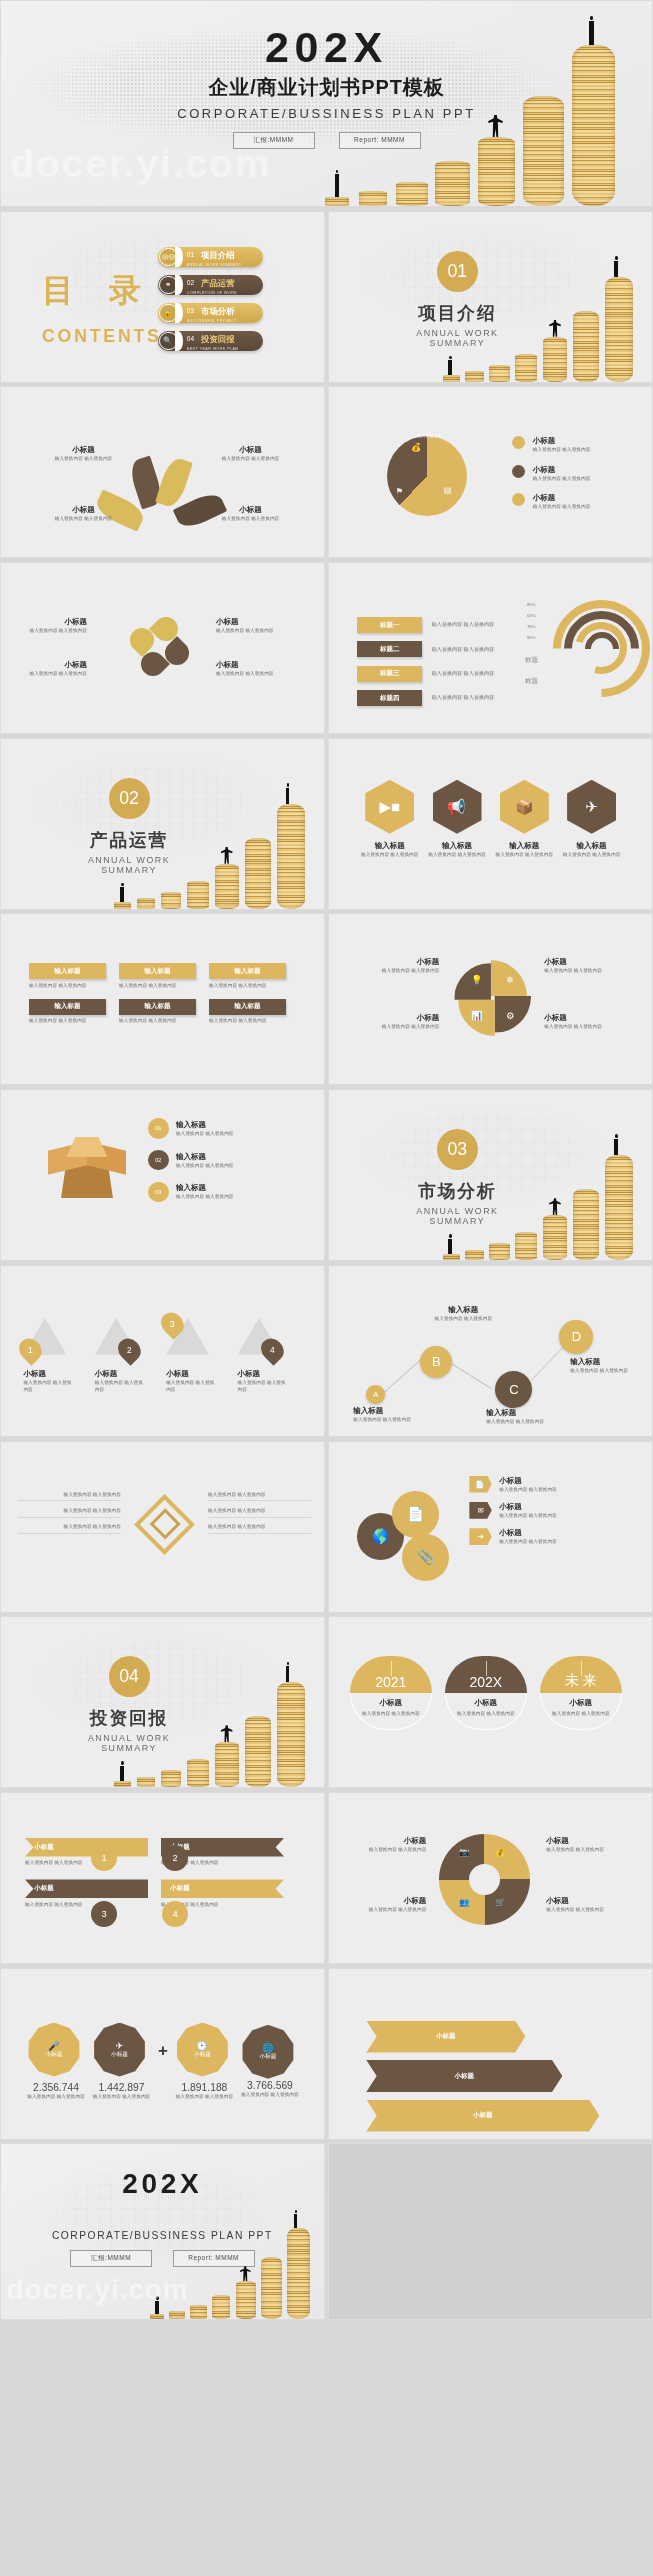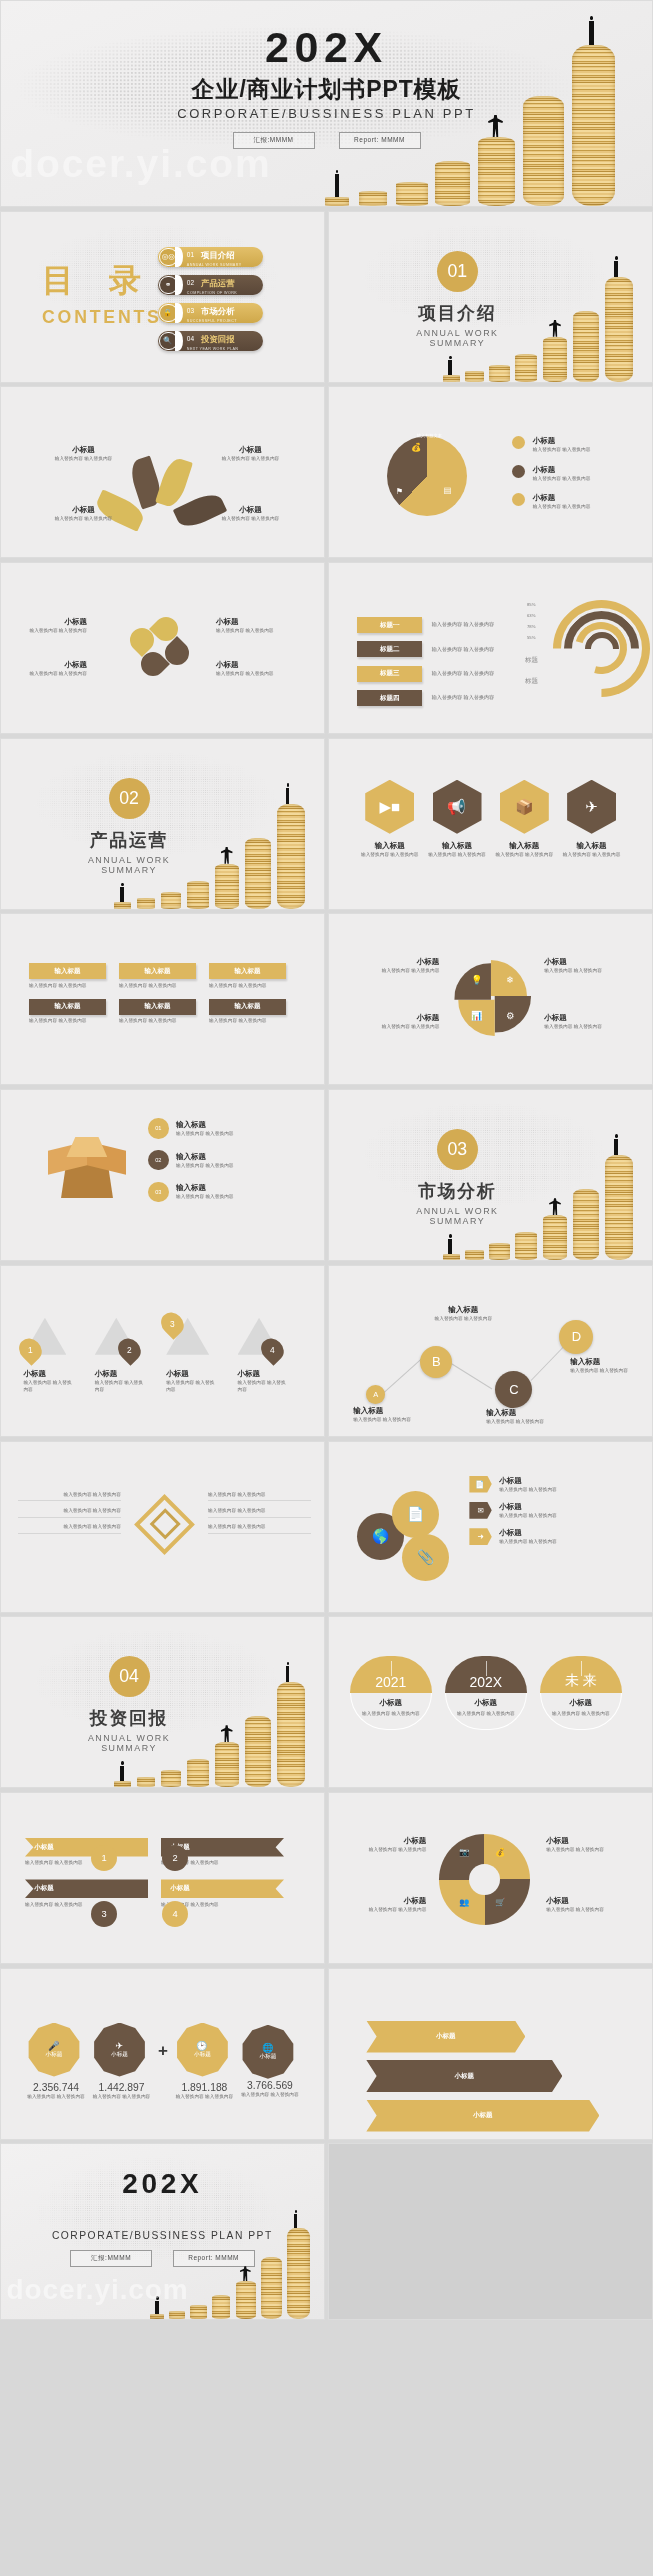--- a/index.html
+++ b/index.html
@@ -54,40 +54,40 @@
   .p-stand:before{ content:""; position:absolute; left:0.9px; top:-4.7px; width:2.8px; height:3.7px; background:#111; border-radius:50%; }
 
   
   .t-title{
     position:absolute; left:0; right:0; top:22.4px; text-align:center;
     font-size:43px; font-weight:700; color:#1d1d1d; letter-spacing:5.6px;
     font-family:"Liberation Sans",sans-serif;
   }
   .t-sub{
     position:absolute; left:0; right:0; top:73px; text-align:center;
-    font-size:23px; font-weight:700; color:#1d1d1d; letter-spacing:0.9px;
+    font-size:20px; font-weight:700; color:#1d1d1d; letter-spacing:0.9px;
   }
   .t-en{
     position:absolute; left:0; right:0; top:105px; text-align:center;
     font-size:13px; color:#3a3a3a; letter-spacing:2.6px;
   }
   .t-btns{ position:absolute; left:0; right:0; top:131px; display:flex; justify-content:center; gap:24px; }
   .t-btn{
     min-width:82px; padding:2.8px 9.3px; border:0.9px solid #9a9a9a; background:rgba(255,255,255,.25);
     font-size:6.5px; color:#4a4a4a; text-align:center; letter-spacing:0.5px;
   }
   .wm{
     position:absolute; left:9.3px; bottom:20.5px; font-size:39px; font-weight:700;
     color:rgba(255,255,255,.45); letter-spacing:1.9px; pointer-events:none;
   }
 
   
-  .toc-left{ position:absolute; left:41px; top:47px; }
+  .toc-left{ position:absolute; left:41px; top:57px; }
   .toc-cn{ font-size:32px; font-weight:700; color:#dcb455; letter-spacing:13px; }
-  .toc-en{ font-size:17.7px; font-weight:700; color:#dcb455; letter-spacing:2.8px; margin-top:4px; }
+  .toc-en{ font-size:17.7px; font-weight:700; color:#dcb455; letter-spacing:2.8px; margin-top:13px; }
   .toc-list{ position:absolute; left:157px; top:35px; display:flex; flex-direction:column; gap:7.5px; }
   .toc-pill{
     width:105px; height:20.5px; border-radius:10.3px; position:relative;
     display:flex; align-items:center; box-shadow:0 1.9px 2.8px rgba(0,0,0,.17);
   }
   .toc-pill.gold{ background:linear-gradient(180deg,#e3c06a,#cfa84a); }
   .toc-pill.brown{ background:linear-gradient(180deg,#6e5946,#5a4738); }
   .toc-badge{
     width:18.7px; height:18.7px; border-radius:50%; margin-left:0.9px; flex:0 0 auto;
     display:flex; align-items:center; justify-content:center; color:#fff; font-size:7.5px;

